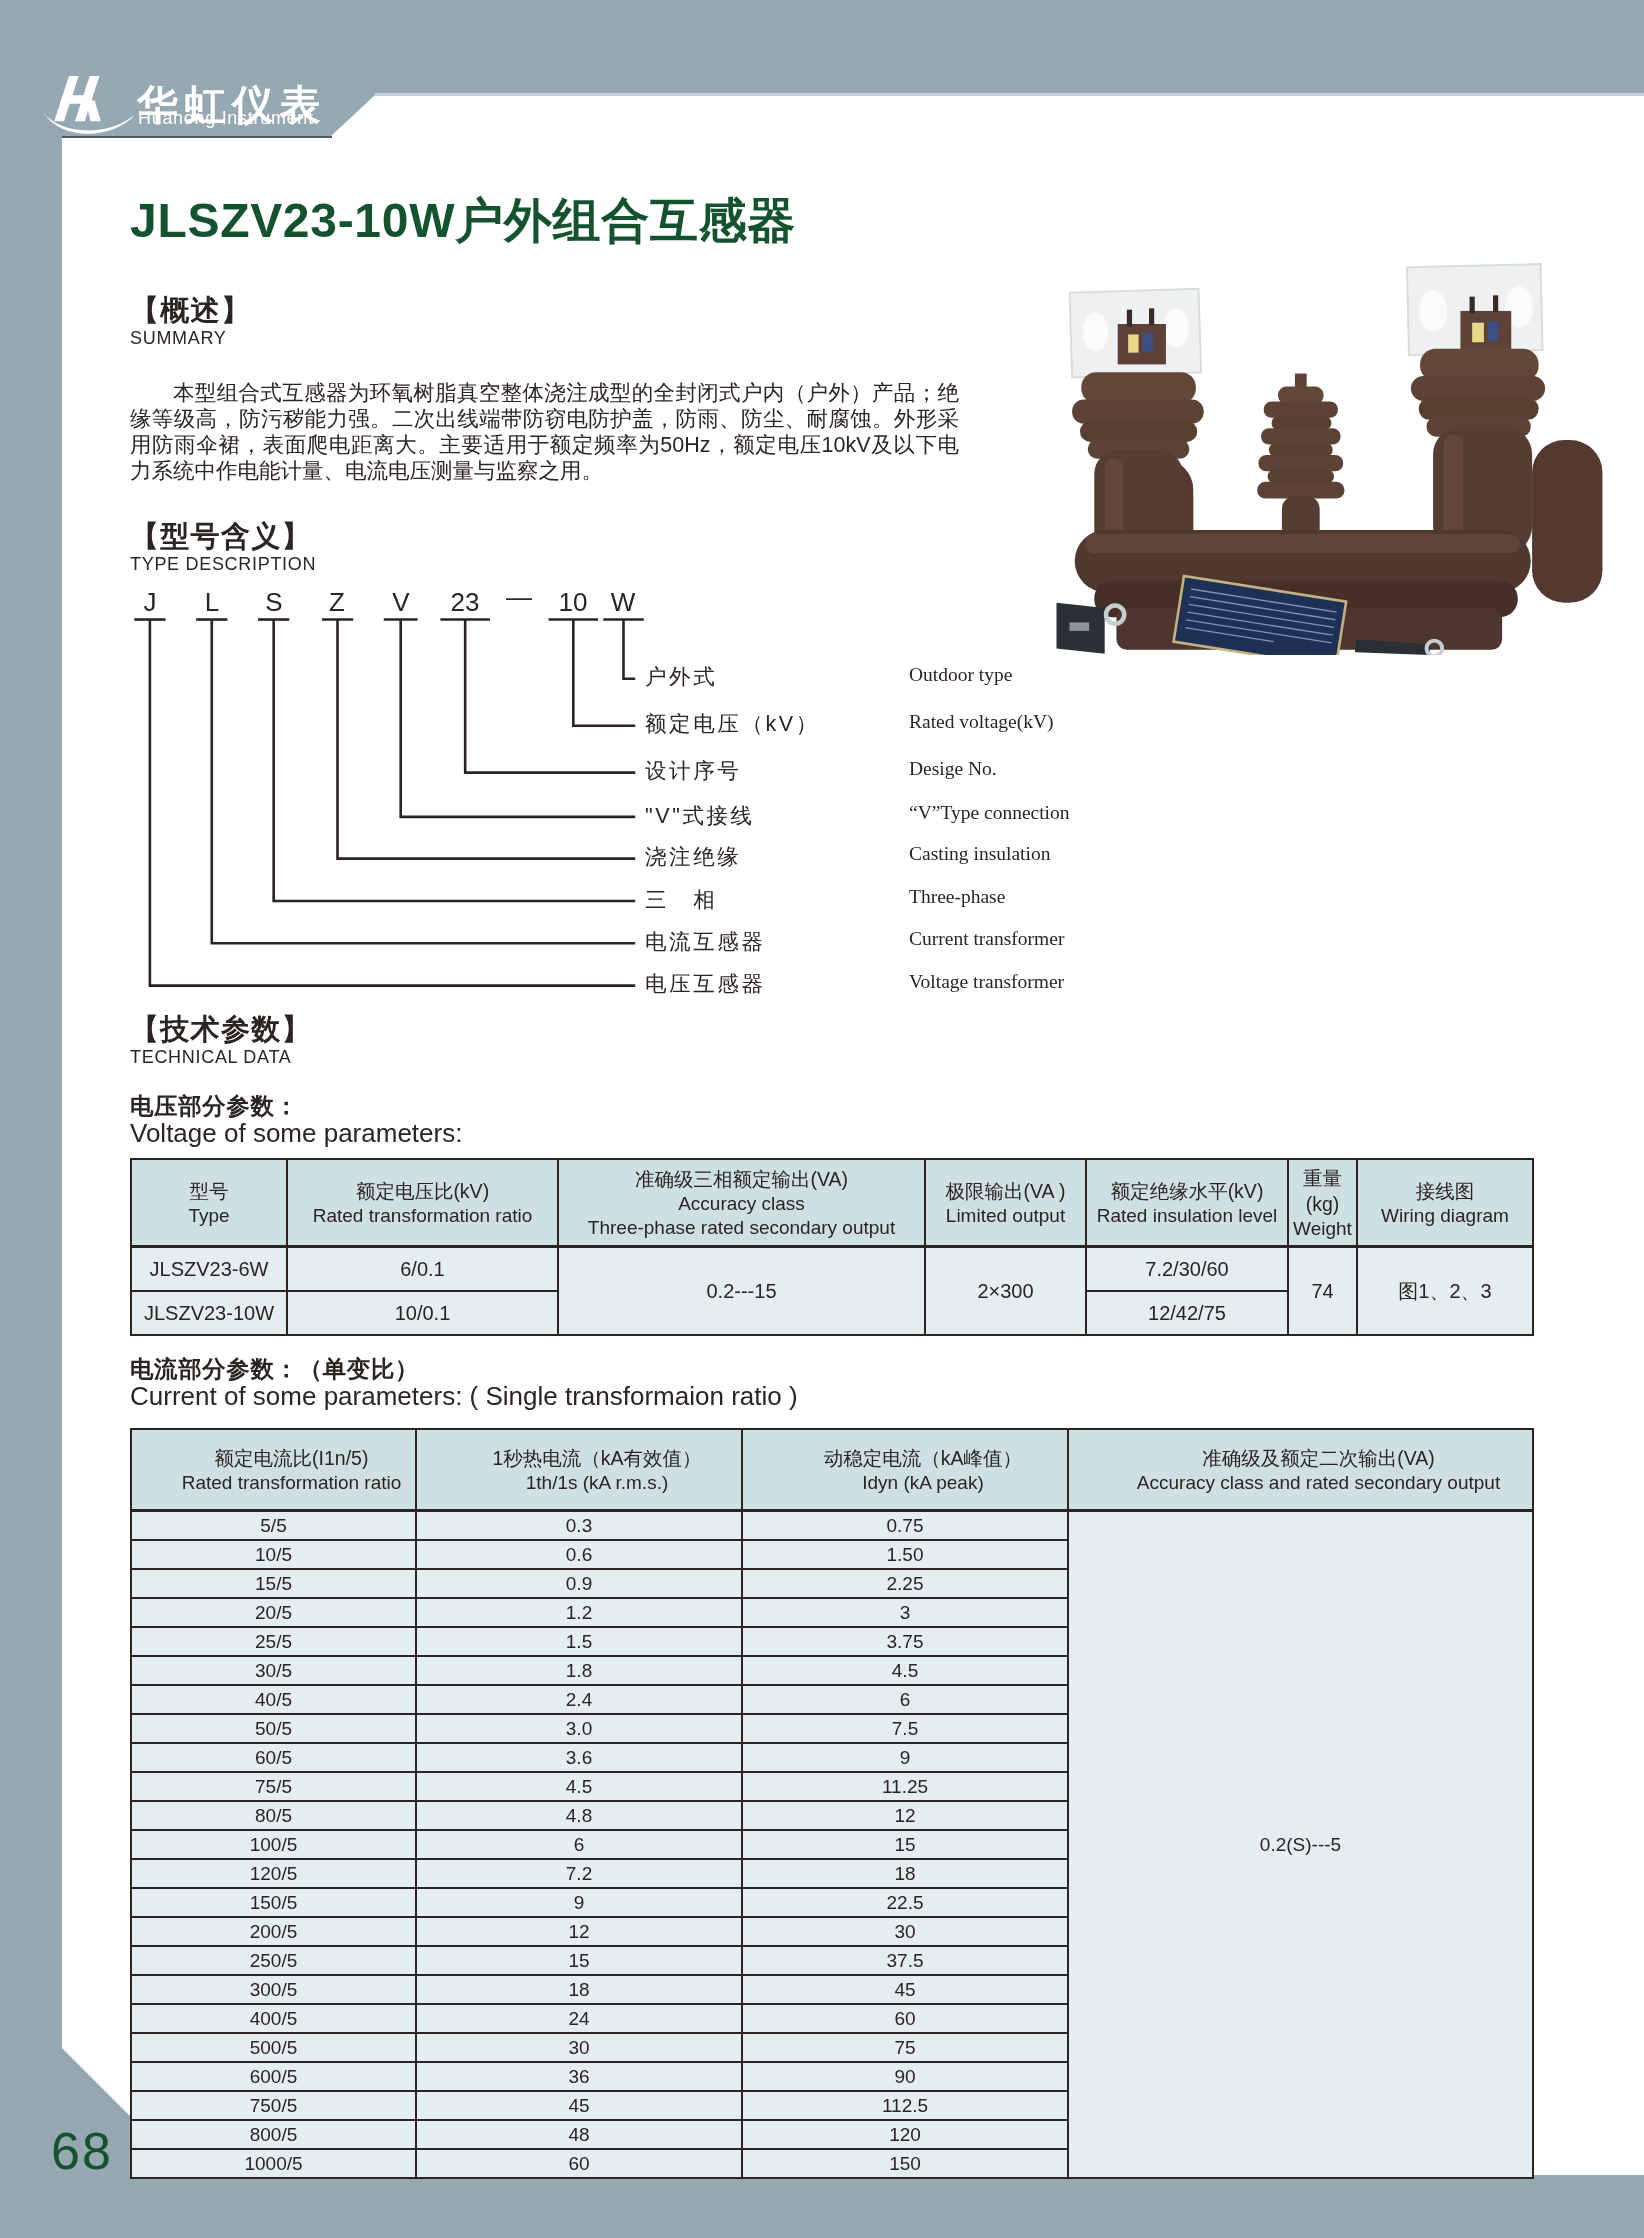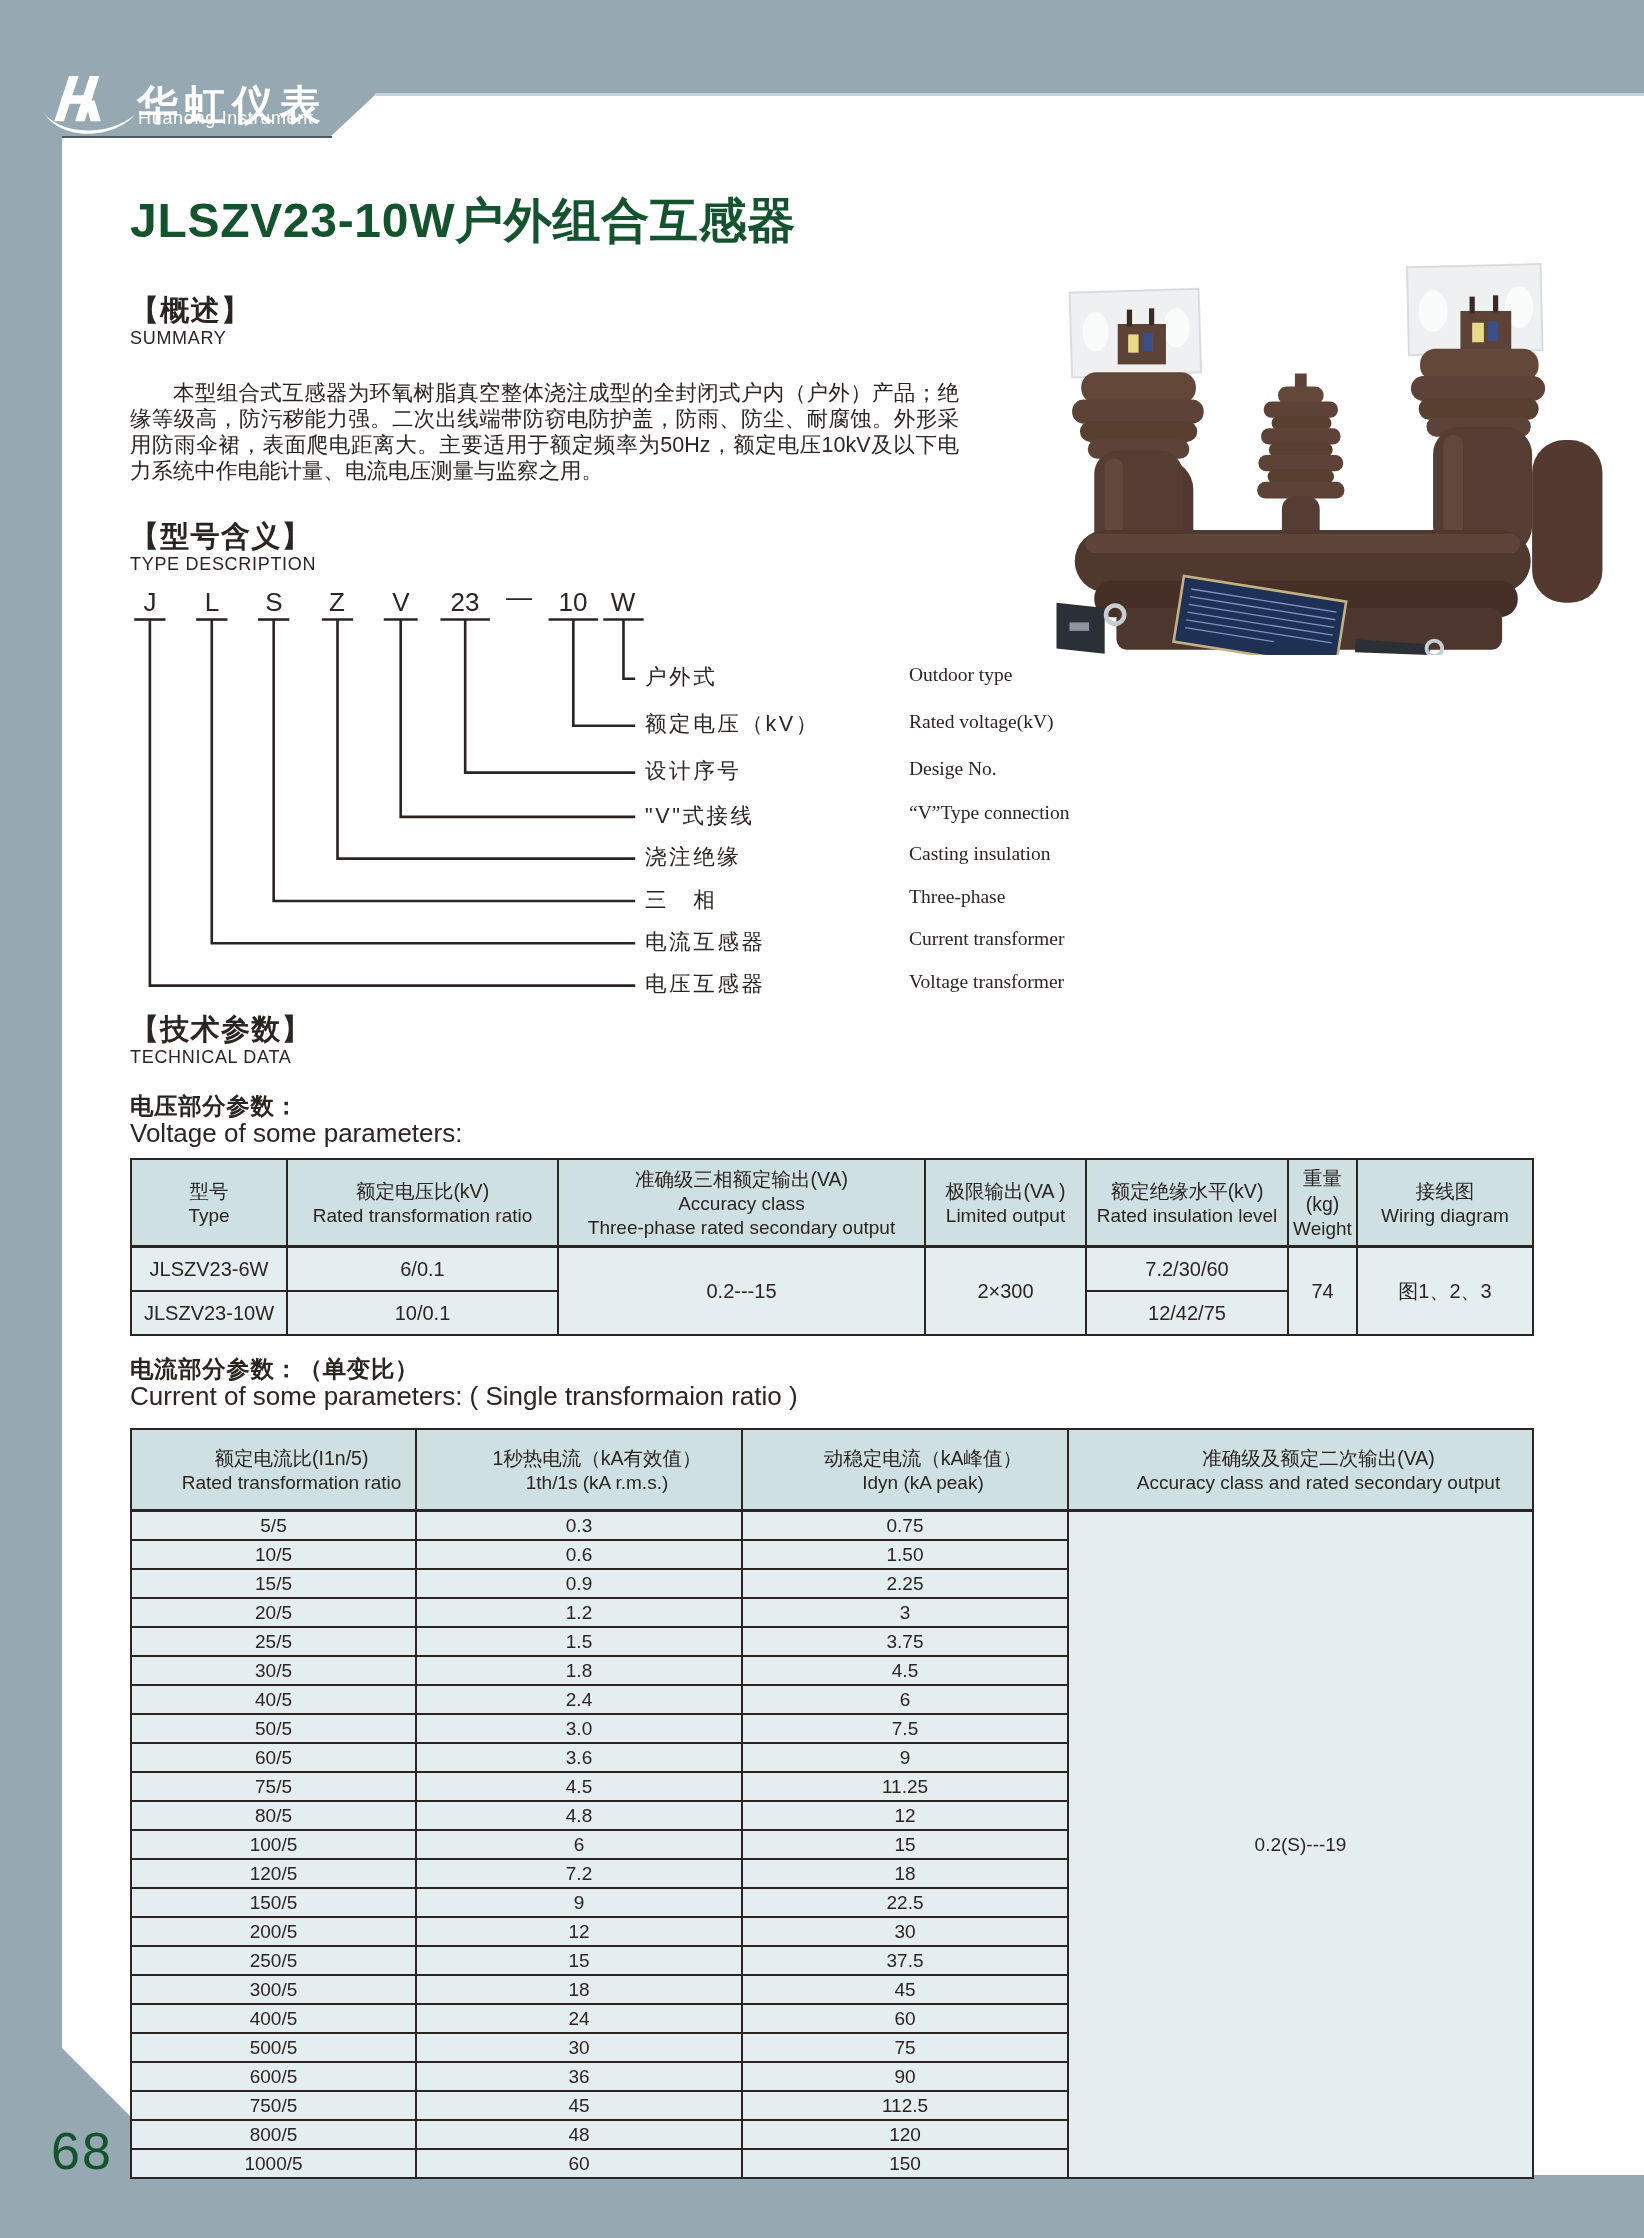--- a/index.html
+++ b/index.html
@@ -293,21 +293,21 @@
       </th>
       <th>
         <span class="cn">准确级及额定二次输出(VA)</span>
         <span class="en">Accuracy class and rated secondary output</span>
       </th>
     </tr>
     <tr>
       <td>5/5</td>
       <td>0.3</td>
       <td>0.75</td>
-      <td rowspan="23">0.2(S)---19</td>
+      <td rowspan="23">0.2(S)---5</td>
     </tr>
     <tr>
           <td>10/5</td>
           <td>0.6</td>
           <td>1.50</td>
         </tr>
     <tr>
           <td>15/5</td>
           <td>0.9</td>
           <td>2.25</td>

